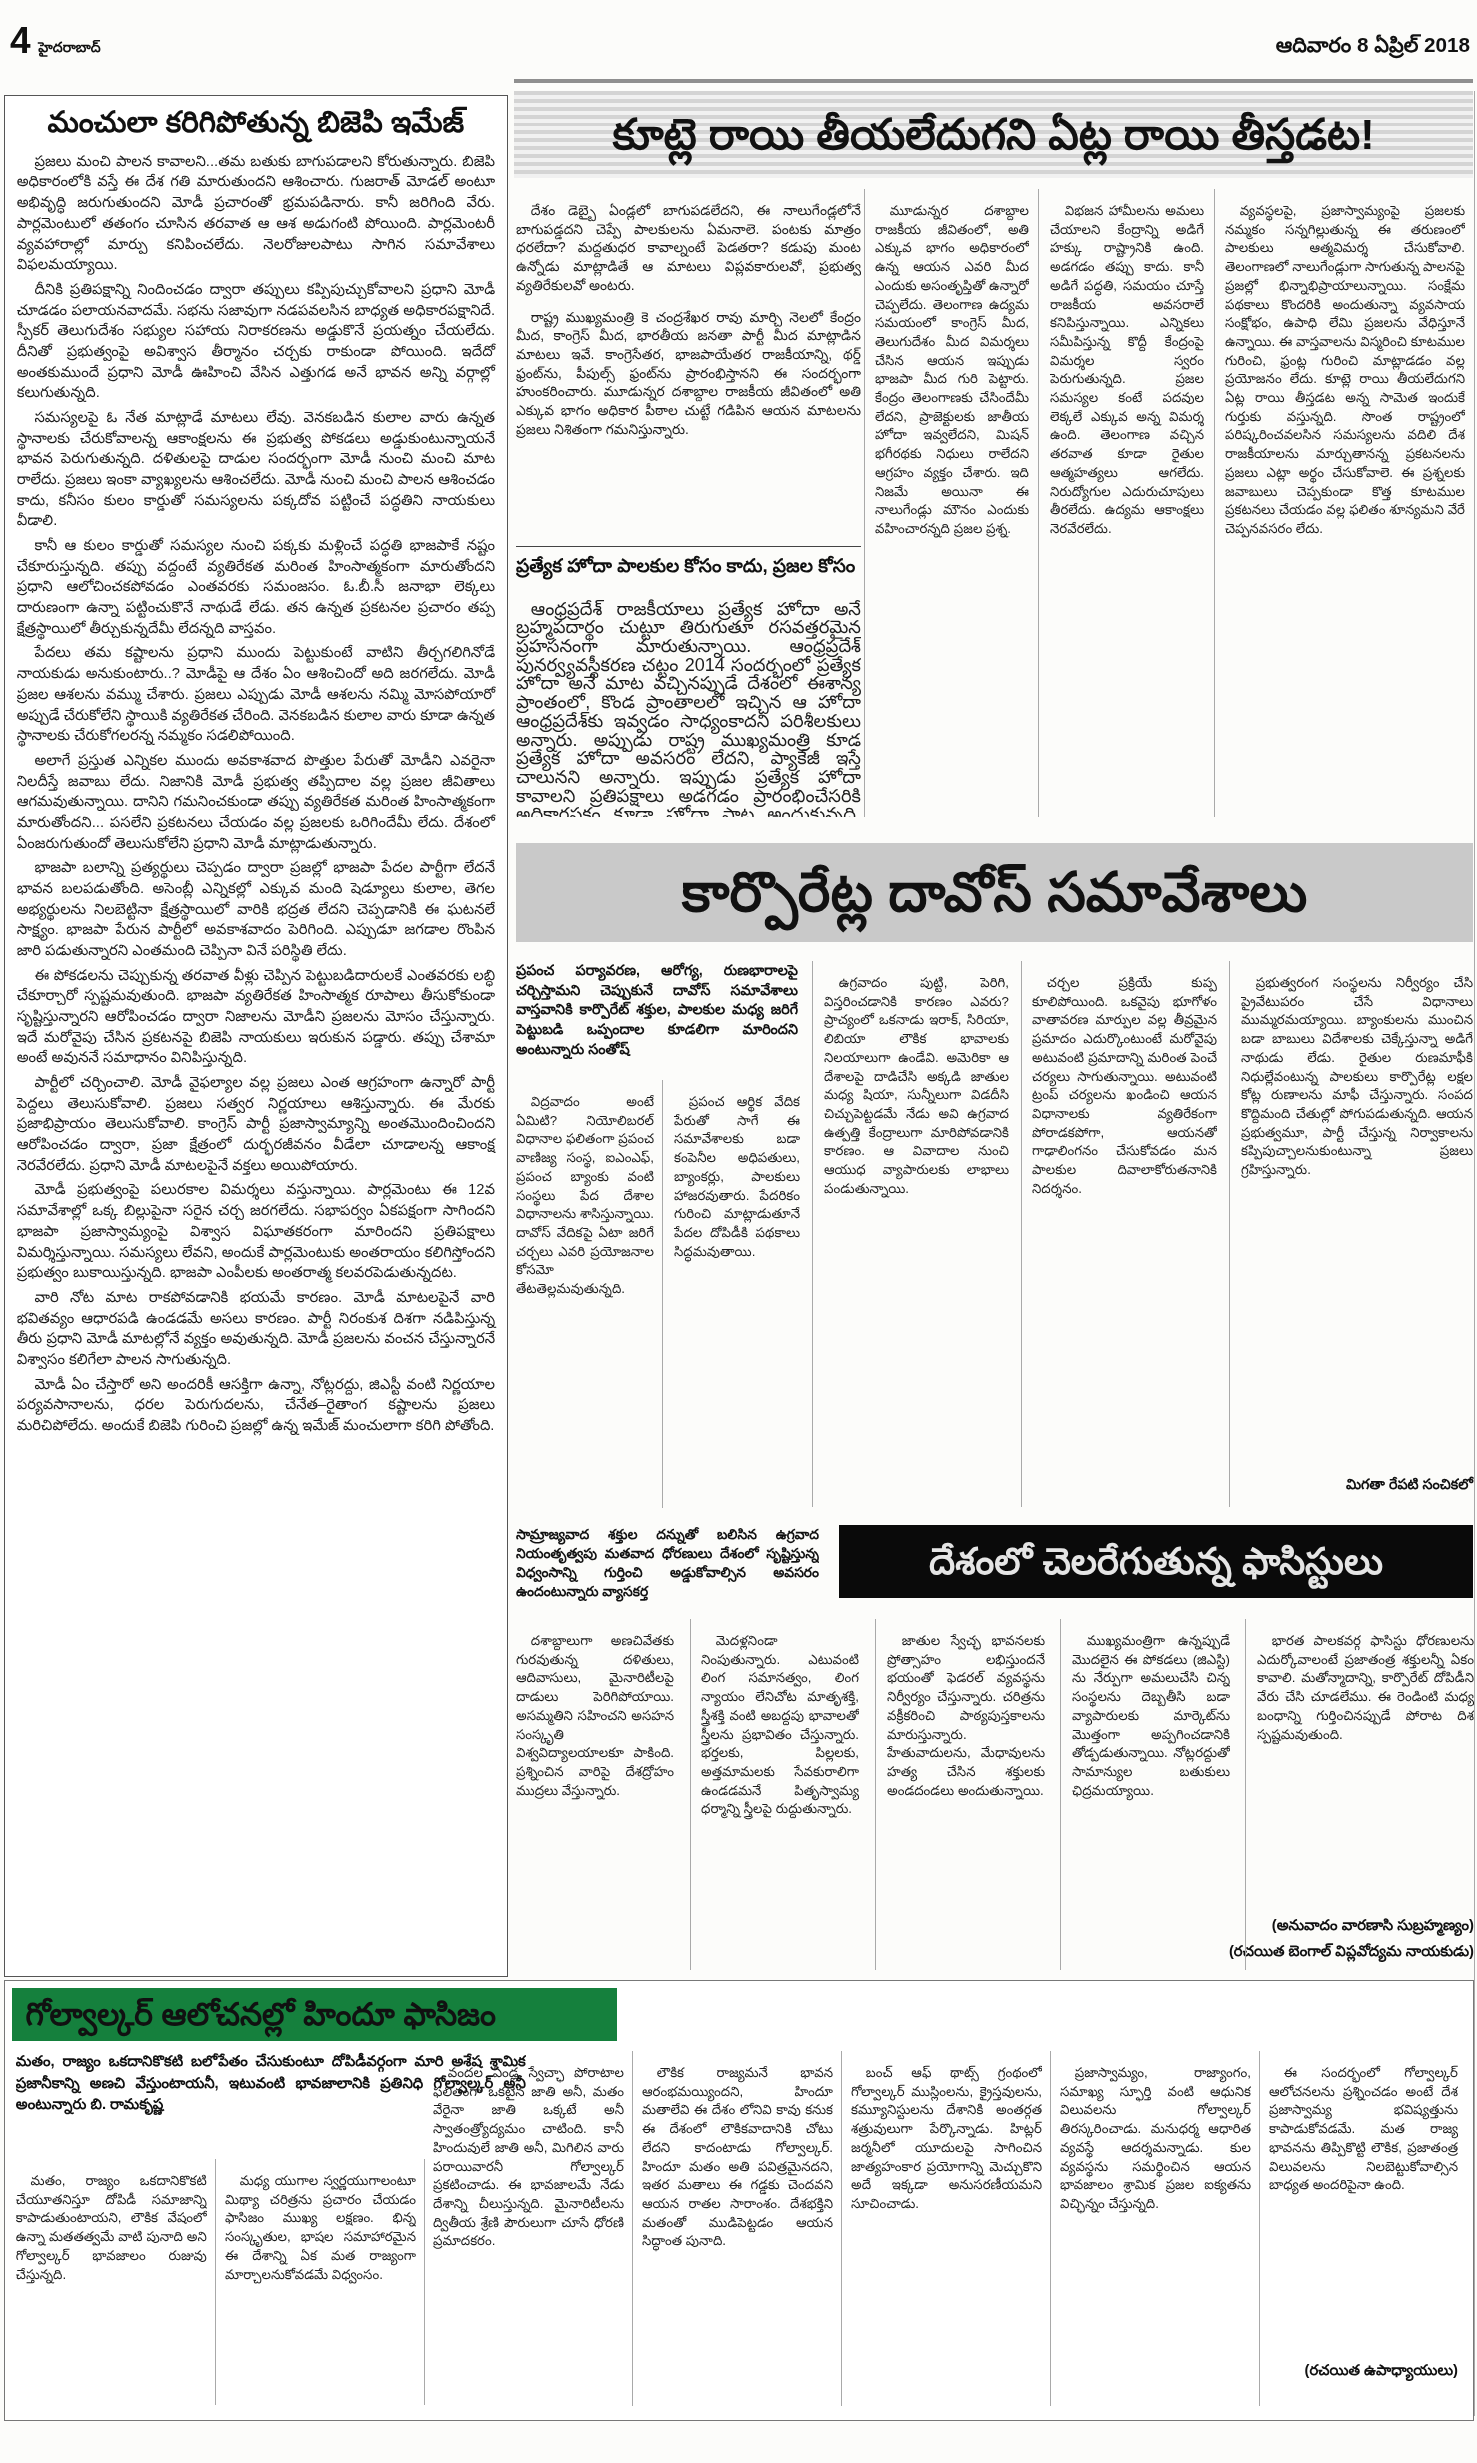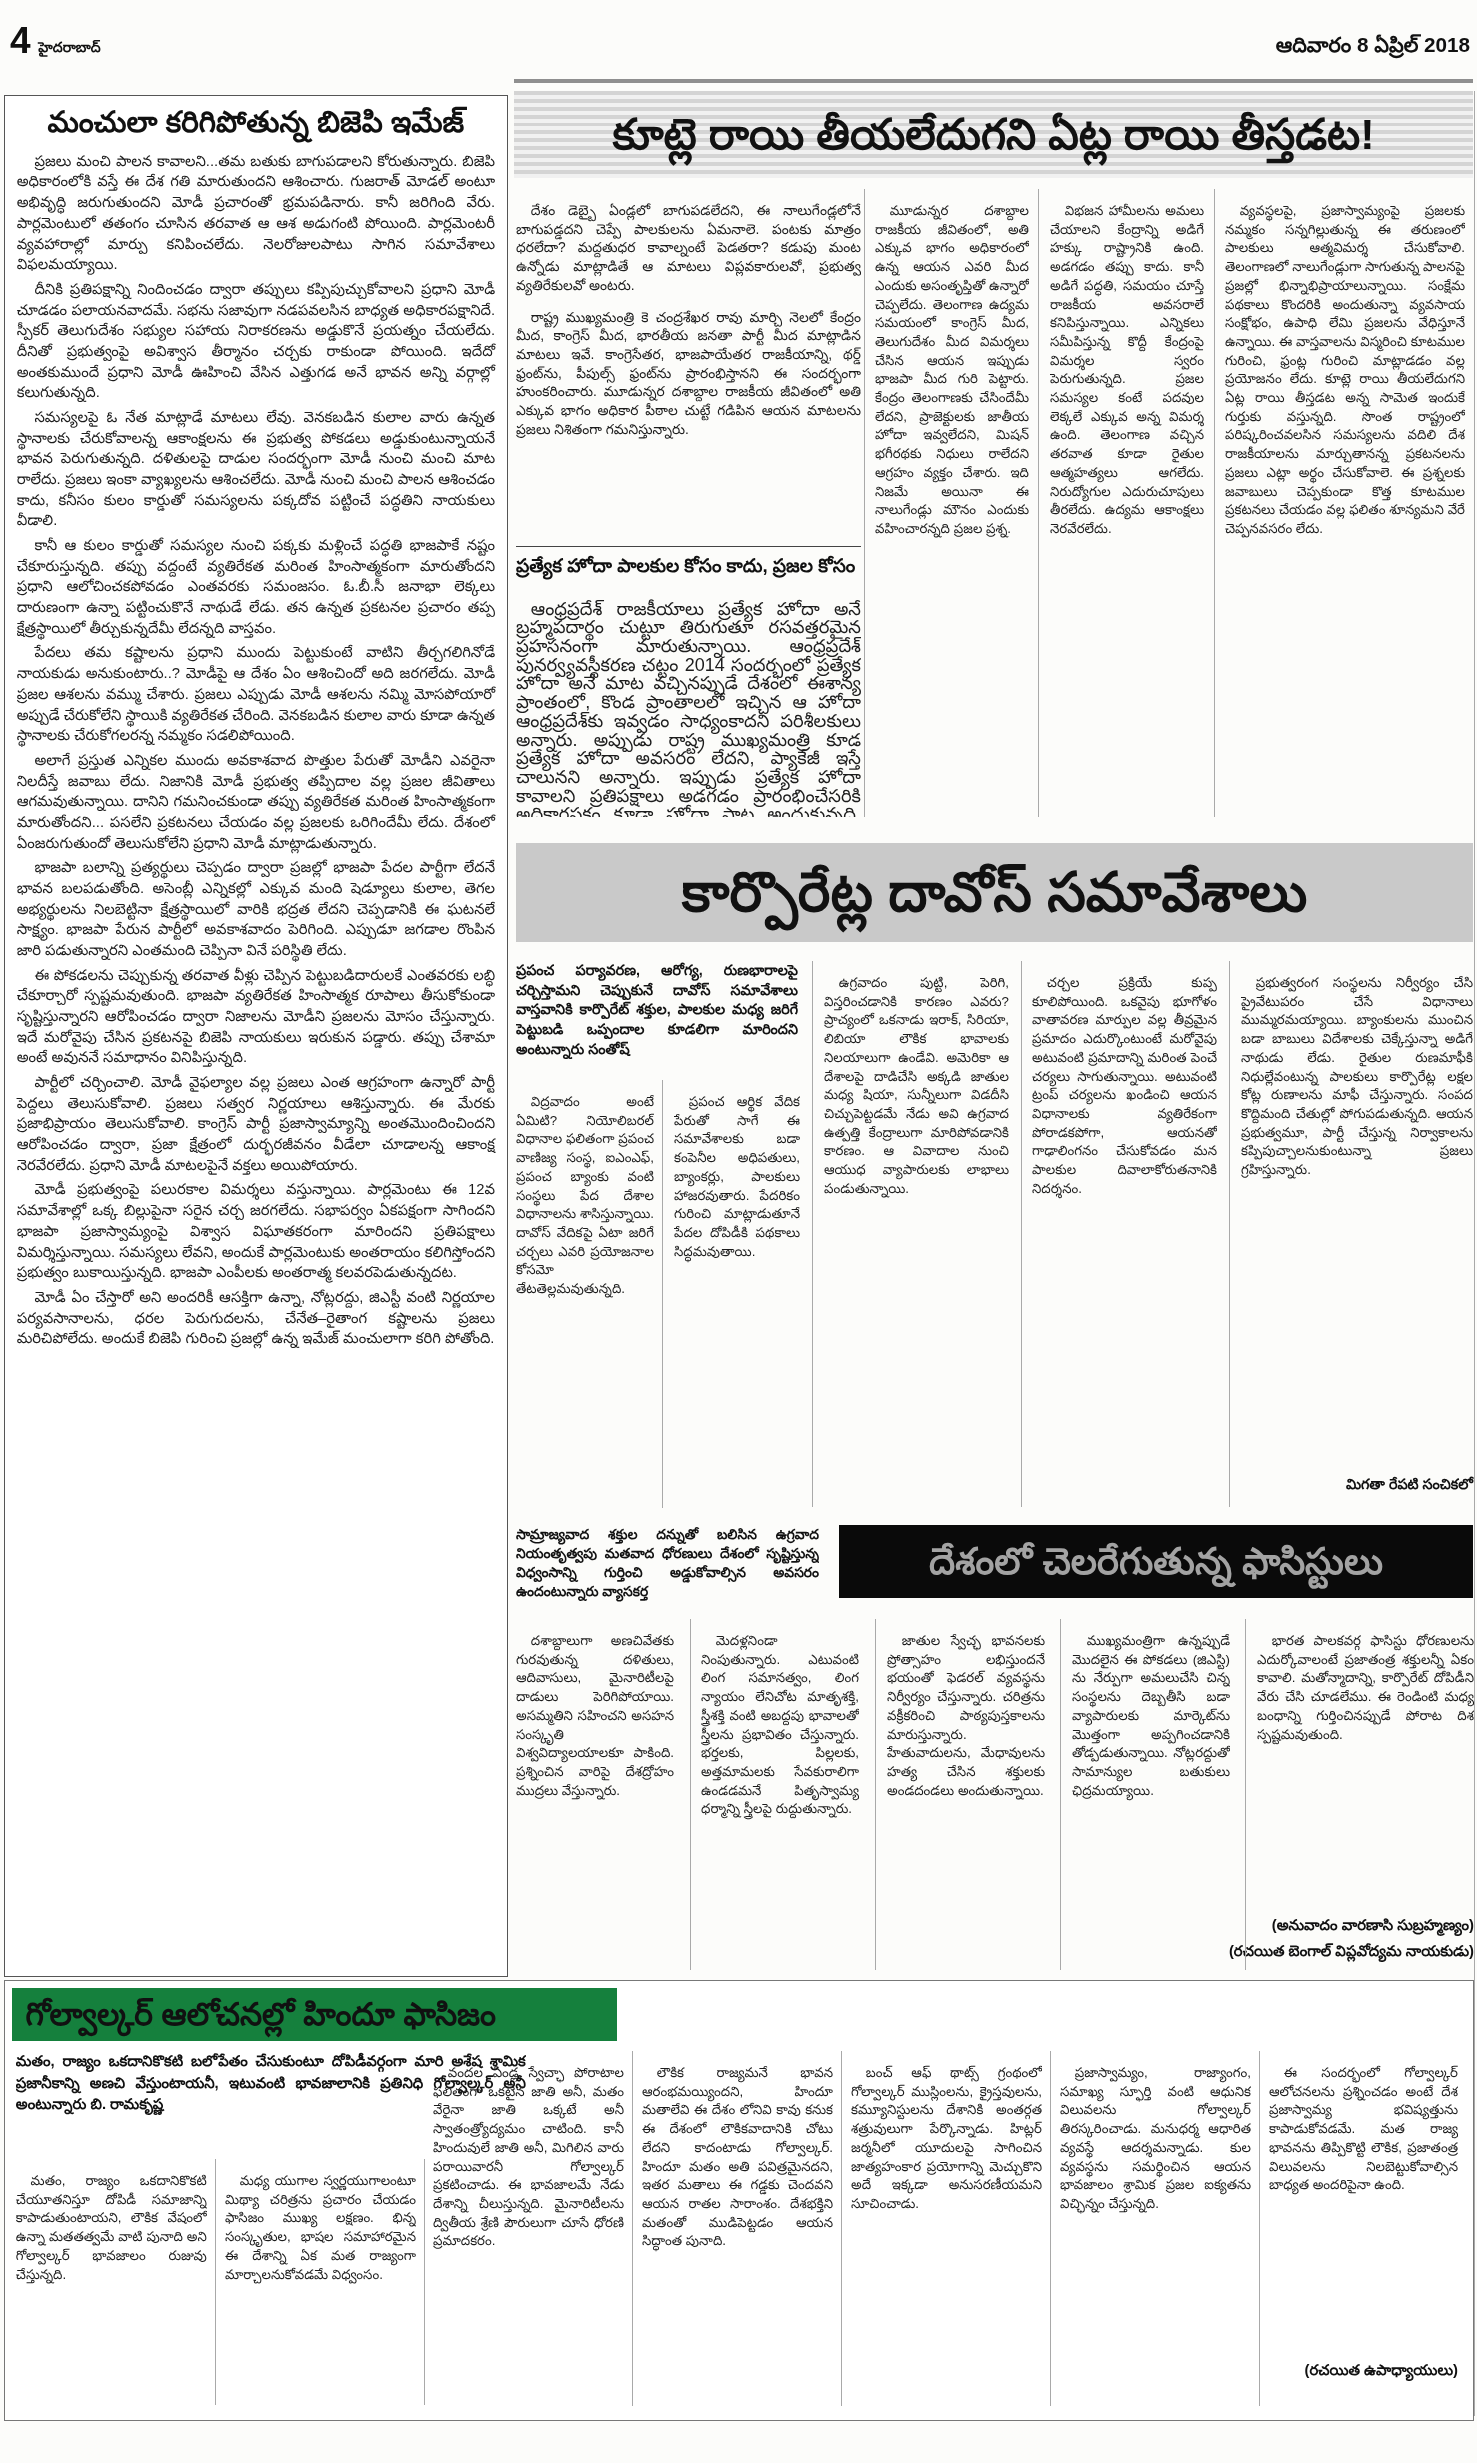--- a/index.html
+++ b/index.html
@@ -23,21 +23,21 @@
                line-height:87px;padding:0 19.7px;white-space:nowrap;}
   .mast-center .pen{font-size:35px;margin-left:9.9px;}
   .ed-headline{text-align:center;font-size:29.6px;font-weight:800;margin:7.9px 5.9px 11.8px 5.9px;line-height:35px;}
   .ed-body{padding:0 11.8px;font-size:14.8px;line-height:20.7px;height:1704px;}
   .ed-body p{margin:0 0 3.9px 0;text-indent:17.7px;}
   
   .stripeband{background:repeating-linear-gradient(180deg,#d4d4d4 0 3.9px,#f1f1f1 3.9px 7.9px);
               text-align:center;font-weight:bold;font-size:43px;line-height:87px;white-space:nowrap;overflow:hidden;}
   .grayband{background:#c9c9c9;text-align:center;font-weight:bold;font-size:55px;line-height:99px;
             white-space:nowrap;overflow:hidden;}
-  .blackband{background:#0a0a0a;color:#a3a3a3;text-align:center;font-weight:bold;font-size:37px;
+  .blackband{background:#0a0a0a;color:#e5e5e5;text-align:center;font-weight:bold;font-size:37px;
              line-height:73px;white-space:nowrap;overflow:hidden;}
   .grayband2{background:#15803d;font-weight:bold;font-size:31.5px;line-height:53px;padding-left:13.8px;
              white-space:nowrap;overflow:hidden;}
   .subhead{font-weight:bold;font-size:18.7px;margin:7.9px 0 5.9px 0;}
   .sep{border-top:1px solid #444;margin:9.9px 0 2px 0;}
   .contnote{font-weight:bold;text-align:right;font-size:14.3px;}
   .byline{font-weight:bold;text-align:right;font-size:14.8px;line-height:21.7px;}
   .gwbox{border:1px solid #777;background:#fff;}
 </style>
 </head>
@@ -56,20 +56,21 @@
       <p>ప్రజలు మంచి పాలన కావాలని...తమ బతుకు బాగుపడాలని కోరుతున్నారు. బిజెపి అధికారంలోకి వస్తే ఈ దేశ గతి మారుతుందని ఆశించారు. గుజరాత్ మోడల్ అంటూ అభివృద్ధి జరుగుతుందని మోడీ ప్రచారంతో భ్రమపడినారు. కానీ జరిగింది వేరు. పార్లమెంటులో తతంగం చూసిన తరవాత ఆ ఆశ అడుగంటి పోయింది. పార్లమెంటరీ వ్యవహారాల్లో మార్పు కనిపించలేదు. నెలరోజులపాటు సాగిన సమావేశాలు విఫలమయ్యాయి.</p>
       <p>దీనికి ప్రతిపక్షాన్ని నిందించడం ద్వారా తప్పులు కప్పిపుచ్చుకోవాలని ప్రధాని మోడీ చూడడం పలాయనవాదమే. సభను సజావుగా నడపవలసిన బాధ్యత అధికారపక్షానిదే. స్పీకర్ తెలుగుదేశం సభ్యుల సహాయ నిరాకరణను అడ్డుకొనే ప్రయత్నం చేయలేదు. దీనితో ప్రభుత్వంపై అవిశ్వాస తీర్మానం చర్చకు రాకుండా పోయింది. ఇదేదో అంతకుముందే ప్రధాని మోడీ ఊహించి వేసిన ఎత్తుగడ అనే భావన అన్ని వర్గాల్లో కలుగుతున్నది.</p>
       <p>సమస్యలపై ఓ నేత మాట్లాడే మాటలు లేవు. వెనకబడిన కులాల వారు ఉన్నత స్థానాలకు చేరుకోవాలన్న ఆకాంక్షలను ఈ ప్రభుత్వ పోకడలు అడ్డుకుంటున్నాయనే భావన పెరుగుతున్నది. దళితులపై దాడుల సందర్భంగా మోడీ నుంచి మంచి మాట రాలేదు. ప్రజలు ఇంకా వ్యాఖ్యలను ఆశించలేదు. మోడీ నుంచి మంచి పాలన ఆశించడం కాదు, కనీసం కులం కార్డుతో సమస్యలను పక్కదోవ పట్టించే పద్ధతిని నాయకులు వీడాలి.</p>
       <p>కానీ ఆ కులం కార్డుతో సమస్యల నుంచి పక్కకు మళ్లించే పద్ధతి భాజపాకే నష్టం చేకూరుస్తున్నది. తప్పు వద్దంటే వ్యతిరేకత మరింత హింసాత్మకంగా మారుతోందని ప్రధాని ఆలోచించకపోవడం ఎంతవరకు సమంజసం. ఓ.బీ.సీ జనాభా లెక్కలు దారుణంగా ఉన్నా పట్టించుకొనే నాథుడే లేడు. తన ఉన్నత ప్రకటనల ప్రచారం తప్ప క్షేత్రస్థాయిలో తీర్చుకున్నదేమీ లేదన్నది వాస్తవం.</p>
       <p>పేదలు తమ కష్టాలను ప్రధాని ముందు పెట్టుకుంటే వాటిని తీర్చగలిగినోడే నాయకుడు అనుకుంటారు..? మోడీపై ఆ దేశం ఏం ఆశించిందో అది జరగలేదు. మోడీ ప్రజల ఆశలను వమ్ము చేశారు. ప్రజలు ఎప్పుడు మోడీ ఆశలను నమ్మి మోసపోయారో అప్పుడే చేరుకోలేని స్థాయికి వ్యతిరేకత చేరింది. వెనకబడిన కులాల వారు కూడా ఉన్నత స్థానాలకు చేరుకోగలరన్న నమ్మకం సడలిపోయింది.</p>
       <p>అలాగే ప్రస్తుత ఎన్నికల ముందు అవకాశవాద పొత్తుల పేరుతో మోడీని ఎవరైనా నిలదీస్తే జవాబు లేదు. నిజానికి మోడీ ప్రభుత్వ తప్పిదాల వల్ల ప్రజల జీవితాలు ఆగమవుతున్నాయి. దానిని గమనించకుండా తప్పు వ్యతిరేకత మరింత హింసాత్మకంగా మారుతోందని... పసలేని ప్రకటనలు చేయడం వల్ల ప్రజలకు ఒరిగిందేమీ లేదు. దేశంలో ఏంజరుగుతుందో తెలుసుకోలేని ప్రధాని మోడీ మాట్లాడుతున్నారు.</p>
       <p>భాజపా బలాన్ని ప్రత్యర్థులు చెప్పడం ద్వారా ప్రజల్లో భాజపా పేదల పార్టీగా లేదనే భావన బలపడుతోంది. అసెంబ్లీ ఎన్నికల్లో ఎక్కువ మంది షెడ్యూలు కులాల, తెగల అభ్యర్థులను నిలబెట్టినా క్షేత్రస్థాయిలో వారికి భద్రత లేదని చెప్పడానికి ఈ ఘటనలే సాక్ష్యం. భాజపా పేరున పార్టీలో అవకాశవాదం పెరిగింది. ఎప్పుడూ జగడాల రొంపిన జారి పడుతున్నారని ఎంతమంది చెప్పినా వినే పరిస్థితి లేదు.</p>
       <p>ఈ పోకడలను చెప్పుకున్న తరవాత వీళ్లు చెప్పిన పెట్టుబడిదారులకే ఎంతవరకు లబ్ధి చేకూర్చారో స్పష్టమవుతుంది. భాజపా వ్యతిరేకత హింసాత్మక రూపాలు తీసుకోకుండా సృష్టిస్తున్నారని ఆరోపించడం ద్వారా నిజాలను మోడీని ప్రజలను మోసం చేస్తున్నారు. ఇదే మరోవైపు చేసిన ప్రకటనపై బిజెపి నాయకులు ఇరుకున పడ్డారు. తప్పు చేశామా అంటే అవుననే సమాధానం వినిపిస్తున్నది.</p>
       <p>పార్టీలో చర్చించాలి. మోడీ వైఫల్యాల వల్ల ప్రజలు ఎంత ఆగ్రహంగా ఉన్నారో పార్టీ పెద్దలు తెలుసుకోవాలి. ప్రజలు సత్వర నిర్ణయాలు ఆశిస్తున్నారు. ఈ మేరకు ప్రజాభిప్రాయం తెలుసుకోవాలి. కాంగ్రెస్ పార్టీ ప్రజాస్వామ్యాన్ని అంతమొందించిందని ఆరోపించడం ద్వారా, ప్రజా క్షేత్రంలో దుర్భరజీవనం వీడేలా చూడాలన్న ఆకాంక్ష నెరవేరలేదు. ప్రధాని మోడీ మాటలపైనే వక్తలు అయిపోయారు.</p>
       <p>మోడీ ప్రభుత్వంపై పలురకాల విమర్శలు వస్తున్నాయి. పార్లమెంటు ఈ 12వ సమావేశాల్లో ఒక్క బిల్లుపైనా సరైన చర్చ జరగలేదు. సభాపర్వం ఏకపక్షంగా సాగిందని భాజపా ప్రజాస్వామ్యంపై విశ్వాస విఘాతకరంగా మారిందని ప్రతిపక్షాలు విమర్శిస్తున్నాయి. సమస్యలు లేవని, అందుకే పార్లమెంటుకు అంతరాయం కలిగిస్తోందని ప్రభుత్వం బుకాయిస్తున్నది. భాజపా ఎంపీలకు అంతరాత్మ కలవరపెడుతున్నదట.</p>
+      <p>వారి నోట మాట రాకపోవడానికి భయమే కారణం. మోడీ మాటలపైనే వారి భవితవ్యం ఆధారపడి ఉండడమే అసలు కారణం. పార్టీ నిరంకుశ దిశగా నడిపిస్తున్న తీరు ప్రధాని మోడీ మాటల్లోనే వ్యక్తం అవుతున్నది. మోడీ ప్రజలను వంచన చేస్తున్నారనే విశ్వాసం కలిగేలా పాలన సాగుతున్నది.</p>
       <p>మోడీ ఏం చేస్తారో అని అందరికీ ఆసక్తిగా ఉన్నా, నోట్లరద్దు, జిఎస్టీ వంటి నిర్ణయాల పర్యవసానాలను, ధరల పెరుగుదలను, చేనేత–రైతాంగ కష్టాలను ప్రజలు మరిచిపోలేదు. అందుకే బిజెపి గురించి ప్రజల్లో ఉన్న ఇమేజ్ మంచులాగా కరిగి పోతోంది.</p>
     </div>
 </div>
 
 <div class="abs stripeband" style="left:514px;top:91px;width:959px;height:87px;">కూట్లె రాయి తీయలేదుగని ఏట్ల రాయి తీస్తడట!</div>
 
 <div class="abs" style="left:516px;top:189px;width:345px;height:628px;overflow:hidden;">
   <div class="txt" style="height:347px;font-size:13.8px;">
       <p>దేశం డెబ్బై ఏండ్లలో బాగుపడలేదని, ఈ నాలుగేండ్లలోనే బాగుపడ్డదని చెప్పే పాలకులను ఏమనాలె. పంటకు మాత్రం ధరలేదా? మద్దతుధర కావాల్నంటే పెడతరా? కడుపు మంట ఉన్నోడు మాట్లాడితే ఆ మాటలు విప్లవకారులవో, ప్రభుత్వ వ్యతిరేకులవో అంటరు.</p>
       <p>రాష్ట్ర ముఖ్యమంత్రి కె చంద్రశేఖర రావు మార్చి నెలలో కేంద్రం మీద, కాంగ్రెస్ మీద, భారతీయ జనతా పార్టీ మీద మాట్లాడిన మాటలు ఇవే. కాంగ్రెసేతర, భాజపాయేతర రాజకీయాన్ని, థర్డ్ ఫ్రంట్‌ను, పీపుల్స్ ఫ్రంట్‌ను ప్రారంభిస్తానని ఈ సందర్భంగా హుంకరించారు. మూడున్నర దశాబ్దాల రాజకీయ జీవితంలో అతి ఎక్కువ భాగం అధికార పీఠాల చుట్టే గడిపిన ఆయన మాటలను ప్రజలు నిశితంగా గమనిస్తున్నారు.</p>

